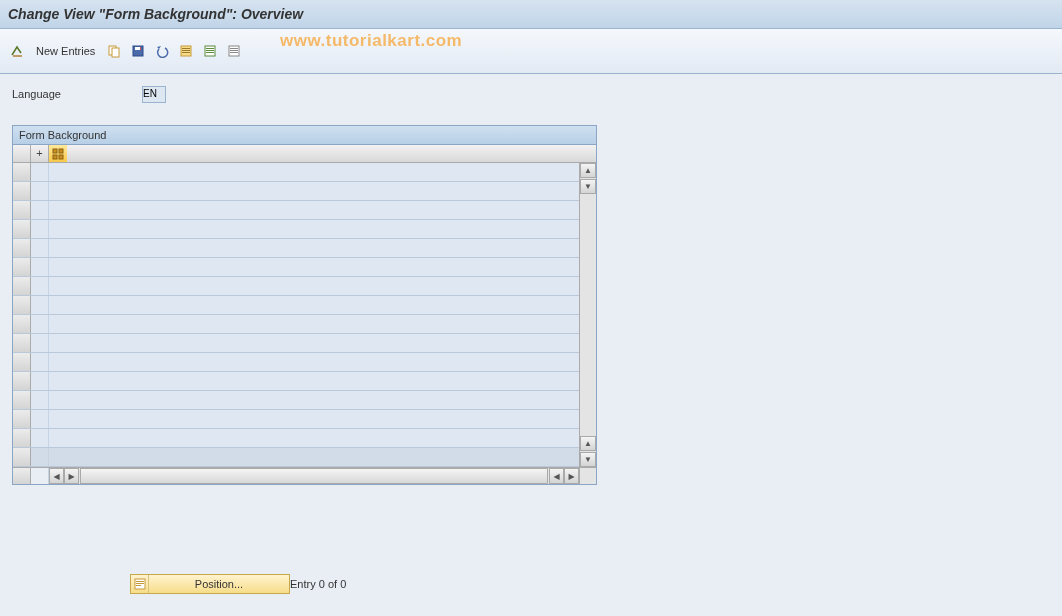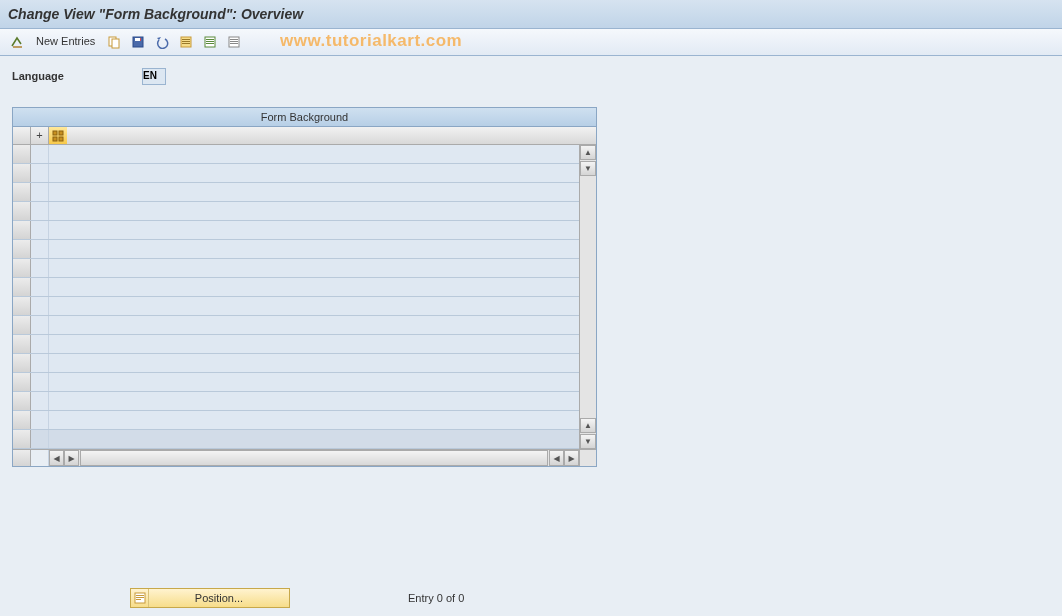--- a/index.html
+++ b/index.html
@@ -7,44 +7,45 @@
     
     .title-bar {
       background: linear-gradient(to bottom, #d6e3f0, #c0d4e8);
       padding: 6px 8px;
       border-bottom: 1px solid #9ab4d0;
     }
     .title-bar h1 { font-size: 14px; font-style: italic; font-weight: bold; color: #333; }
     
     .toolbar {
       background: linear-gradient(to bottom, #f5f8fc, #e2eaf4);
-      padding: 4px 8px;
+      padding: 13px 8px;
       border-bottom: 1px solid #9ab4d0;
       display: flex;
+      align-items: center;
       gap: 6px;
       position: relative;
     }
     .toolbar-btn {
       width: 18px; height: 18px;
       display: inline-flex; align-items: center; justify-content: center;
       cursor: pointer;
       border: 1px solid transparent;
     }
     .new-entries { color: #333; cursor: pointer; padding: 2px 4px; }
     .watermark {
       position: absolute;
       left: 280px;
       top: 2px;
       font-size: 17px;
       font-weight: bold;
       color: #f5b96a;
       letter-spacing: 0.5px;
     }
     
-    .form-area { padding: 10px 12px 6px 12px; font-weight: bold; }
+    .form-area { padding: 10px 12px 6px 12px; }
     .form-row { display: flex; align-items: center; height: 20px; margin-bottom: 1px; }
     .form-label { width: 130px; color: #333; }
     .form-value {
       border: 1px solid #9ab4d0;
       background: #dce7f2;
       padding: 1px 0;
       min-width: 24px;
       height: 17px;
       font-size: 10px;
       display: inline-block;
@@ -55,21 +56,20 @@
       margin: 14px 12px 0 12px;
       width: 585px;
       border: 1px solid #8aa6c4;
       background: #e8eef4;
     }
     .table-title {
       background: linear-gradient(to bottom, #cfe0f0, #b7cfe6);
       padding: 3px 6px;
       color: #333;
       border-bottom: 1px solid #8aa6c4;
-      text-align: center;
     }
     .table-head {
       display: flex;
       background: linear-gradient(to bottom, #f2f2f2, #d8d8d8);
       border-bottom: 1px solid #aaa;
       height: 18px;
       align-items: stretch;
     }
     .th-sel { width: 18px; border-right: 1px solid #aaa; }
     .th-plus { width: 18px; border-right: 1px solid #aaa; text-align: center; line-height: 17px; color: #444;}
@@ -106,39 +106,39 @@
     }
     .hs-selcorner { width: 18px; background: linear-gradient(to bottom,#ececec,#d4d4d4); border-right:1px solid #aaa;}
     .hs-spacer { width: 18px; border-right:1px solid #c6d3e2; }
     .hs-track { flex:1; display:flex; background:#e4e4e4; position: relative; }
     .hs-btn { width:15px; background: linear-gradient(to bottom,#f4f4f4,#d4d4d4); border:1px solid #aaa; display:flex; align-items:center; justify-content:center; font-size:8px; color:#555; cursor:pointer;}
     .hs-thumb { flex:1; background: linear-gradient(to bottom,#f4f4f4,#d8d8d8); border:1px solid #aaa; margin: 0 1px;}
     .hs-corner { width:17px; background:#e4e4e4; border-left:1px solid #aaa;}
     
     .footer {
       position: absolute;
-      bottom: 4px;
+      bottom: 18px;
       left: 0; right: 0;
       padding: 4px 12px;
       display: flex;
       align-items: center;
     }
     .position-btn {
       margin-left: 118px;
       width: 160px;
       height: 20px;
       background: linear-gradient(to bottom, #fff3cf, #f7dd8a);
       border: 1px solid #c7a84a;
       display: flex;
       align-items: center;
       cursor: pointer;
     }
     .position-btn .picon { width: 18px; height: 100%; display:flex; align-items:center; justify-content:center; border-right:1px solid #d9c27a;}
     .position-btn .plabel { flex:1; text-align:center; color:#333;}
-    .entry-text { margin-left: 78px; color: #333; padding-left: 40px; }
+    .entry-text { color: #333; }
     
     svg { display: block; }
   </style>
 </head>
 <body>
 
 <div class="title-bar">
   <h1>Change View "Form Background": Overview</h1>
 </div>
 

